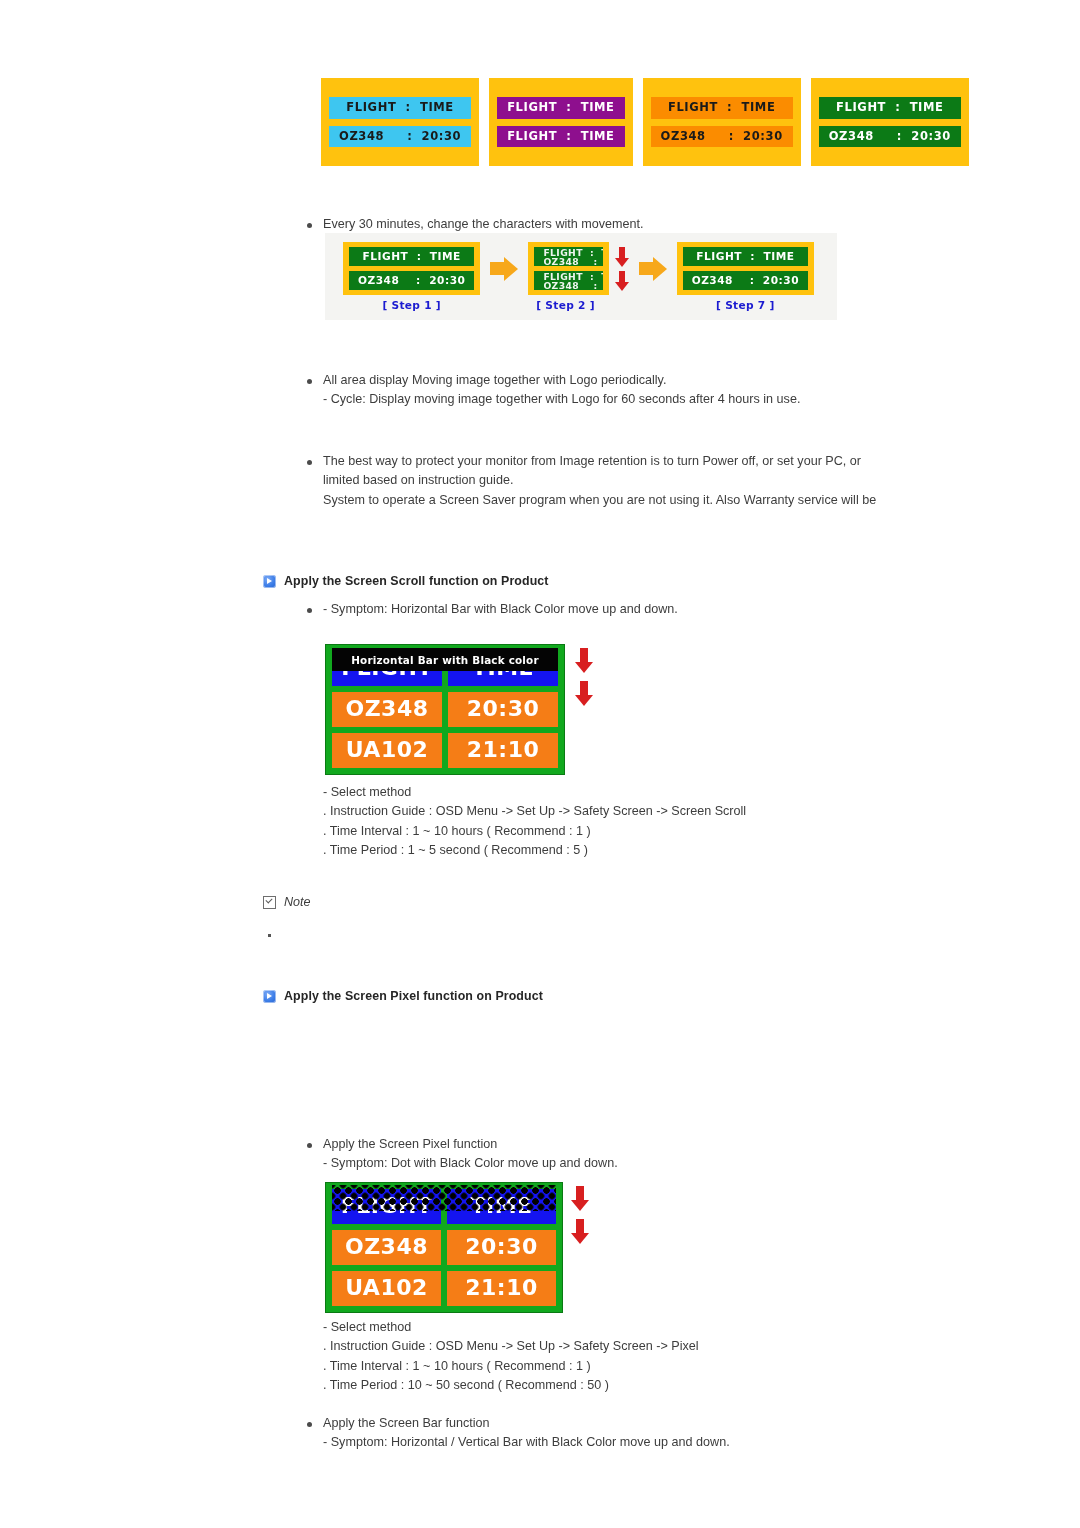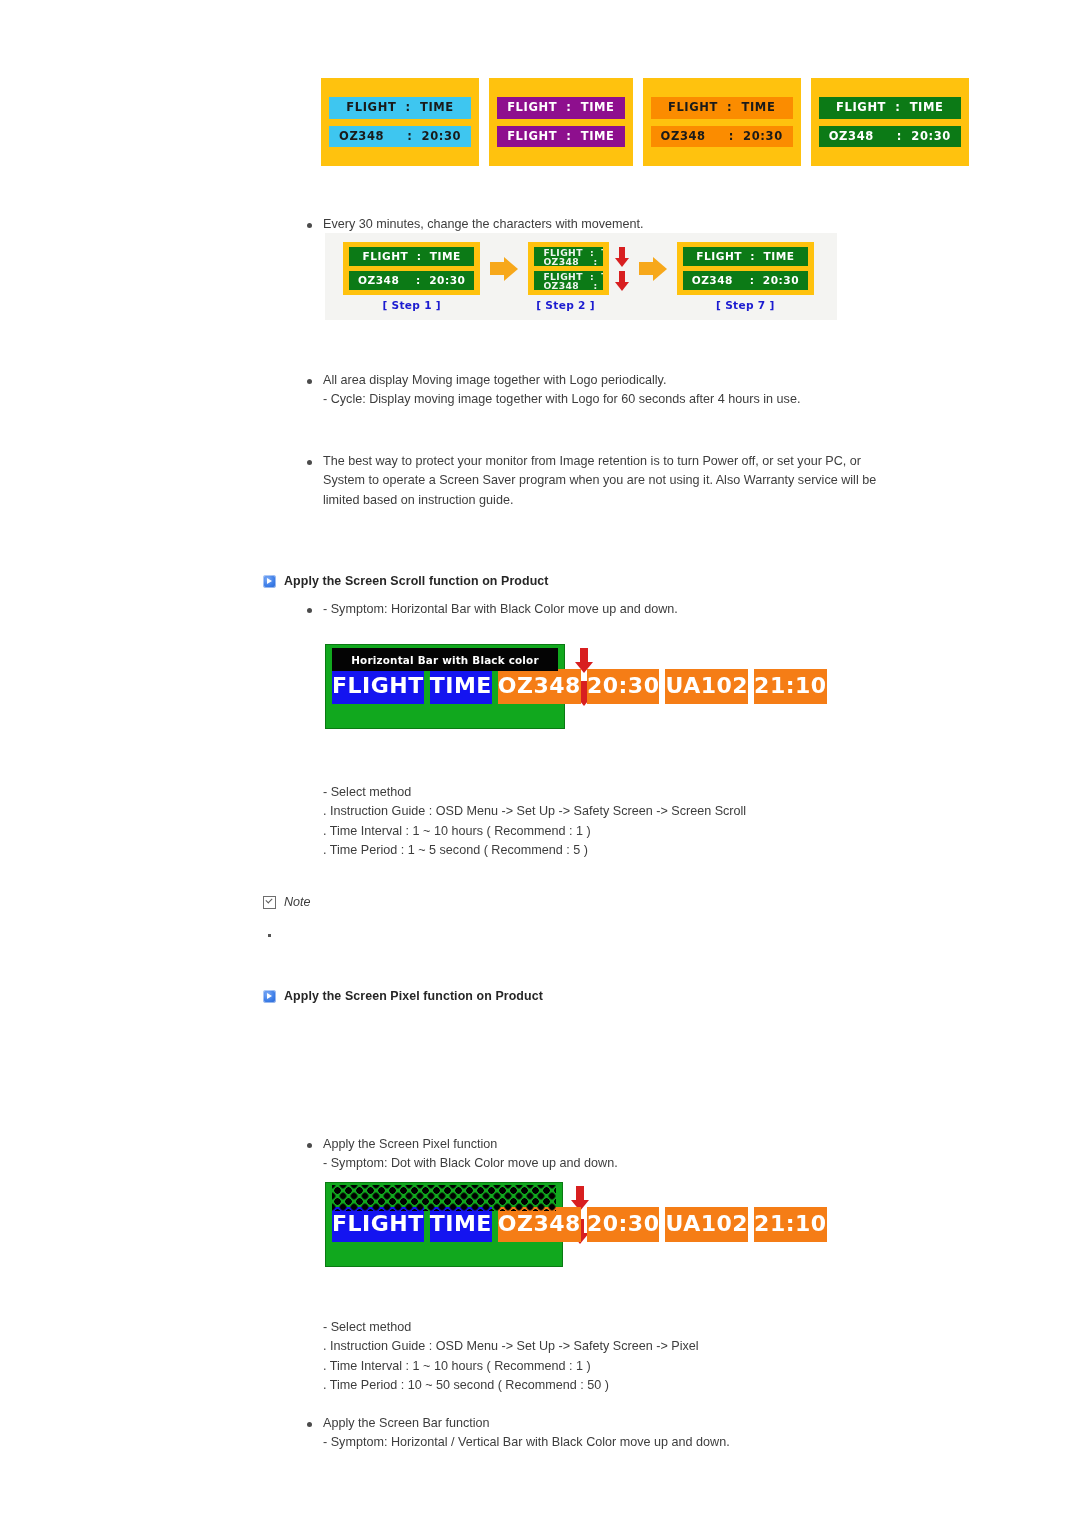--- a/index.html
+++ b/index.html
@@ -119,25 +119,24 @@
   .rarrow-head{
     width:0;height:0;
     border-left:7px solid transparent;border-right:7px solid transparent;
     border-top:9px solid #d81f20;
   }
 
   
   .display-wrap{position:absolute;display:flex;align-items:flex-start;}
   .display{
     background:#11a81e;
-    padding:24px 6px;
-    display:flex;flex-direction:row;gap:6px;
+    padding:6px 6px;
+    display:flex;flex-direction:column;gap:6px;
     position:relative;box-sizing:border-box;
     border:1px solid #0a7a13;
-    align-items:center;
   }
   .display .drow{display:flex;gap:6px;}
   .cell{
     flex:1;text-align:center;
     font-family:"DejaVu Sans", sans-serif;
     font-weight:bold;color:#ffffff;
     font-size:22px;letter-spacing:.5px;
     padding:6px 0 7px 0;line-height:1;
   }
   .cell.blue{background:#1414f0;}
@@ -250,22 +249,22 @@
     <div>
       <div class="btxt">All area display Moving image together with Logo periodically.</div>
       <div class="sub">- Cycle: Display moving image together with Logo for 60 seconds after 4 hours in use.</div>
     </div>
   </div>
 
   <div class="abs bullet-row" style="left:307px;top:452px;width:640px;">
     <div class="bullet-dot"></div>
     <div>
       <div class="btxt">The best way to protect your monitor from Image retention is to turn Power off, or set your PC, or</div>
+      <div class="btxt">limited based on instruction guide.</div>
       <div class="btxt">System to operate a Screen Saver program when you are not using it. Also Warranty service will be</div>
-      <div class="btxt">limited based on instruction guide.</div>
     </div>
   </div>
 
   <div class="abs sec-head" style="left:263px;top:574px;">
     <div class="sec-ico"></div>
     <div class="sec-title">Apply the Screen Scroll function on Product</div>
   </div>
 
   <div class="abs bullet-row" style="left:307px;top:600px;width:620px;">
     <div class="bullet-dot"></div>

